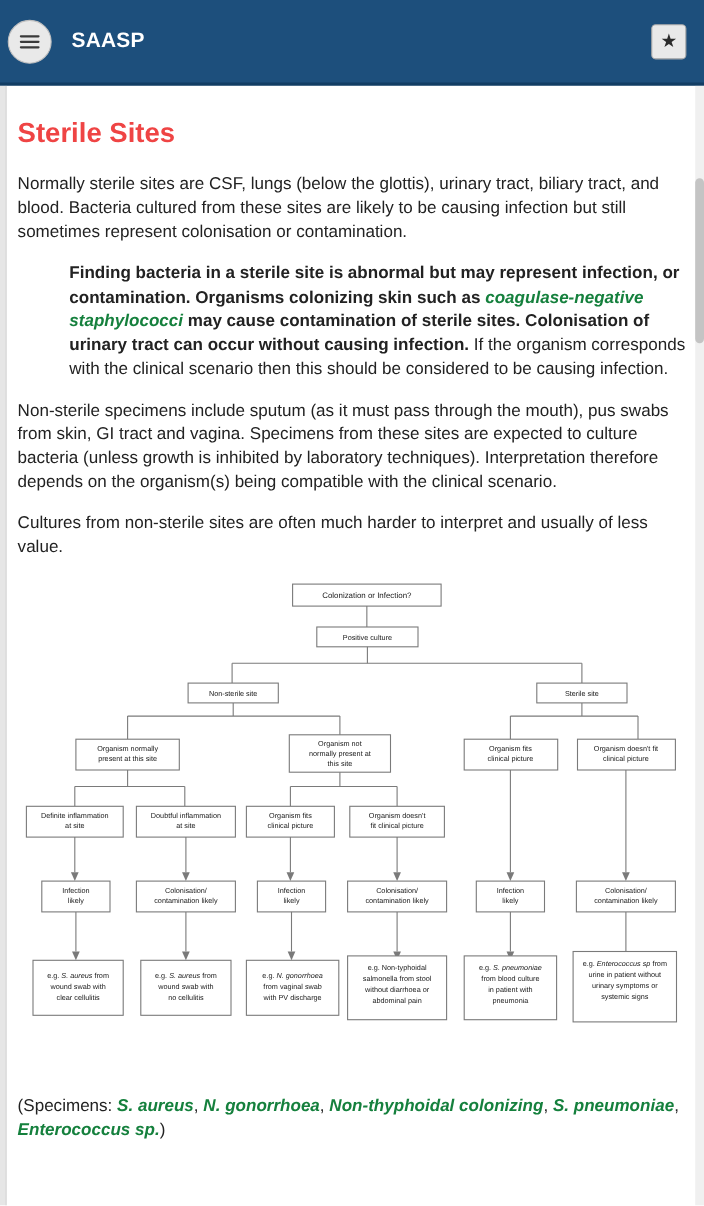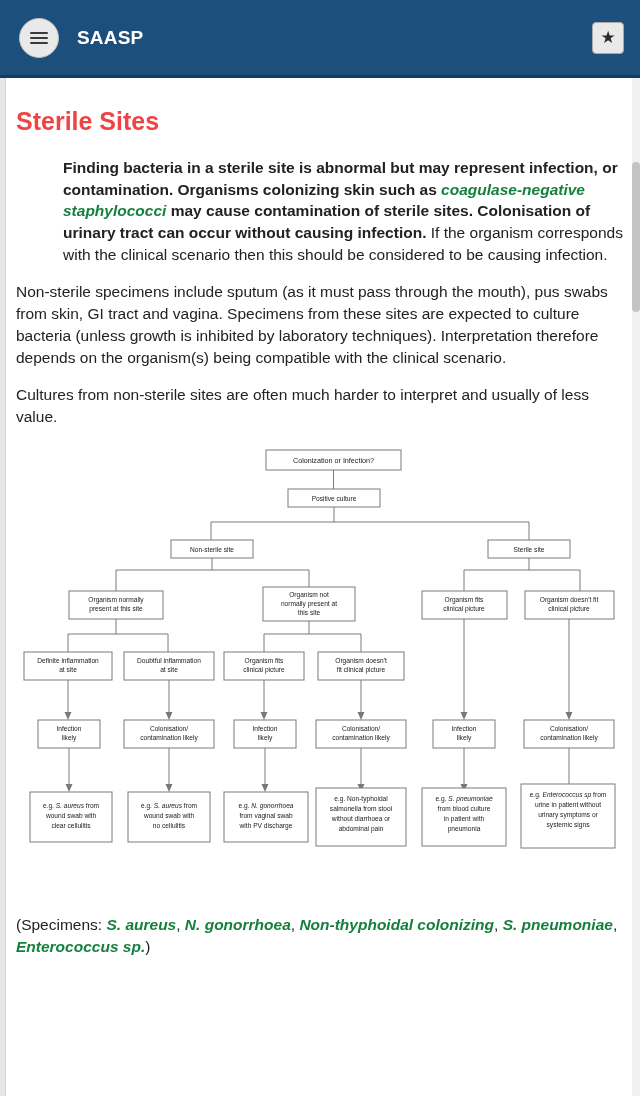--- a/index.html
+++ b/index.html
@@ -16,21 +16,21 @@
     overflow: hidden;
   }
 
   
   .header {
     height: 78px;
     background: #1d4f7c;
     border-bottom: 3px solid #123d63;
     display: flex;
     align-items: center;
-    padding: 0 19px;
+    padding: 0 7px;
     position: relative;
   }
   .menu-button {
     width: 40px;
     height: 40px;
     border-radius: 50%;
     background: #e9e9e9;
     border: 1px solid #bfbfbf;
     display: flex;
     flex-direction: column;
@@ -191,20 +191,21 @@
 <div class="page">
   <div class="left-edge"></div>
   <div class="scrollbar-track">
     <div class="scrollbar-thumb"></div>
   </div>
 
   <div class="content">
 
     <h1 class="section-title">Sterile Sites</h1>
 
+    <p>Normally sterile sites are CSF, lungs (below the glottis), urinary tract, biliary tract, and blood. Bacteria cultured from these sites are likely to be causing infection but still sometimes represent colonisation or contamination.</p>
 
     <p class="bold"><span>Finding bacteria in a sterile site is abnormal but may represent infection, or contamination. Organisms colonizing skin such as </span><span class="green-italic">coagulase-negative staphylococci</span><span> may cause contamination of sterile sites. Colonisation of urinary tract can occur without causing infection.</span><span style="font-weight:normal"> If the organism corresponds with the clinical scenario then this should be considered to be causing infection.</span></p>
 
 
     <p>Non-sterile specimens include sputum (as it must pass through the mouth), pus swabs from skin, GI tract and vagina. Specimens from these sites are expected to culture bacteria (unless growth is inhibited by laboratory techniques). Interpretation therefore depends on the organism(s) being compatible with the clinical scenario.</p>
     <p>Cultures from non-sterile sites are often much harder to interpret and usually of less value.</p>
 
     <div class="flowchart-wrap">
       <svg class="flow-svg" viewBox="0 0 608 460" width="608" height="460" xmlns="http://www.w3.org/2000/svg">
 

